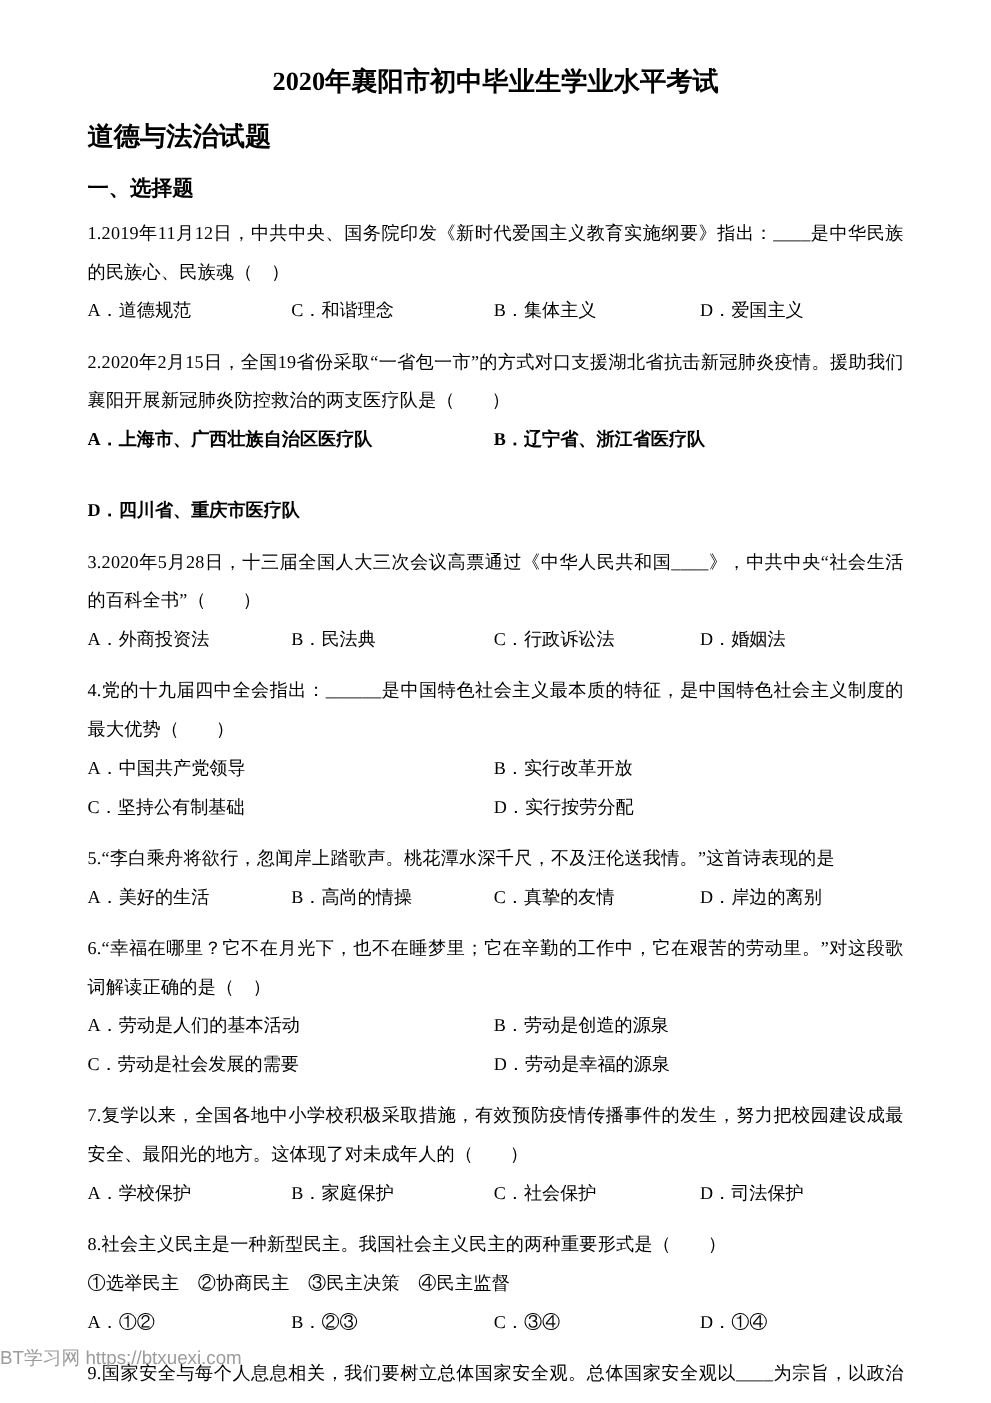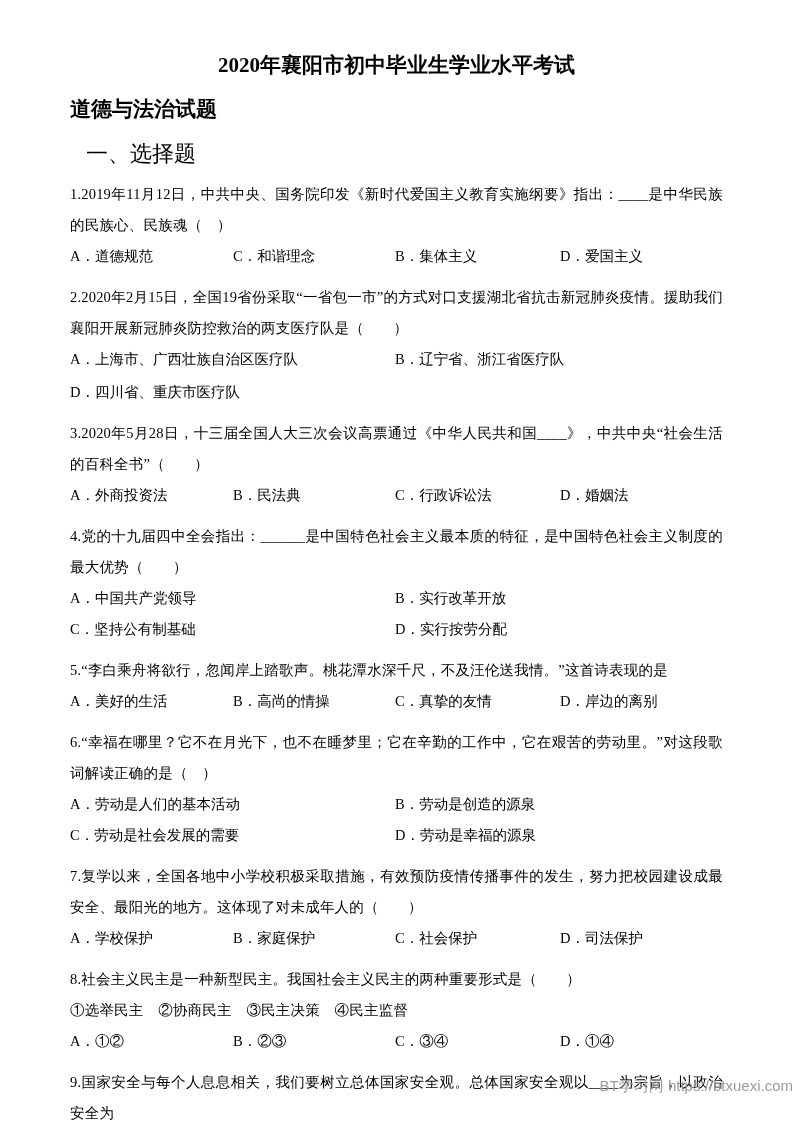--- a/index.html
+++ b/index.html
@@ -30,49 +30,49 @@
     margin: 0;
   }
   .doc-subtitle {
     text-align: left;
     font-weight: bold;
     font-size: 21px;
     line-height: 1.3;
     margin: 17px 0 0 0;
   }
   .section-heading {
-    font-weight: normal;
-    font-size: 22px;
+    font-weight: bold;
+    font-size: 17px;
     line-height: 1.4;
-    margin: 15px 0 4px 16px;
+    margin: 15px 0 4px 0;
   }
   .question {
     margin-top: 10px;
   }
   .qtext {
     font-size: 14.5px;
     line-height: 31px;
     text-align: justify;
     letter-spacing: 0.2px;
   }
   .opts {
     display: grid;
     font-size: 14.5px;
     line-height: 31px;
   }
   .opts4 { grid-template-columns: 163px 162px 165px 1fr; }
   .opts2 { grid-template-columns: 325px 1fr; }
-  .opts.gapped { row-gap: 2px; }
+  .opts.gapped { row-gap: 26px; font-weight: bold; }
   .opt { white-space: nowrap; overflow: hidden; }
   .watermark {
     position: absolute;
     left: 0;
     right: 0;
     bottom: 26px;
-    text-align: right;
+    text-align: left;
     color: #9c9c9c;
     font-size: 15px;
     font-family: "Liberation Sans", "DejaVu Sans", sans-serif;
   }
 </style>
 </head>
 <body>
 
 <div class="page">
   <div class="doc-title">2020年襄阳市初中毕业生学业水平考试</div>

